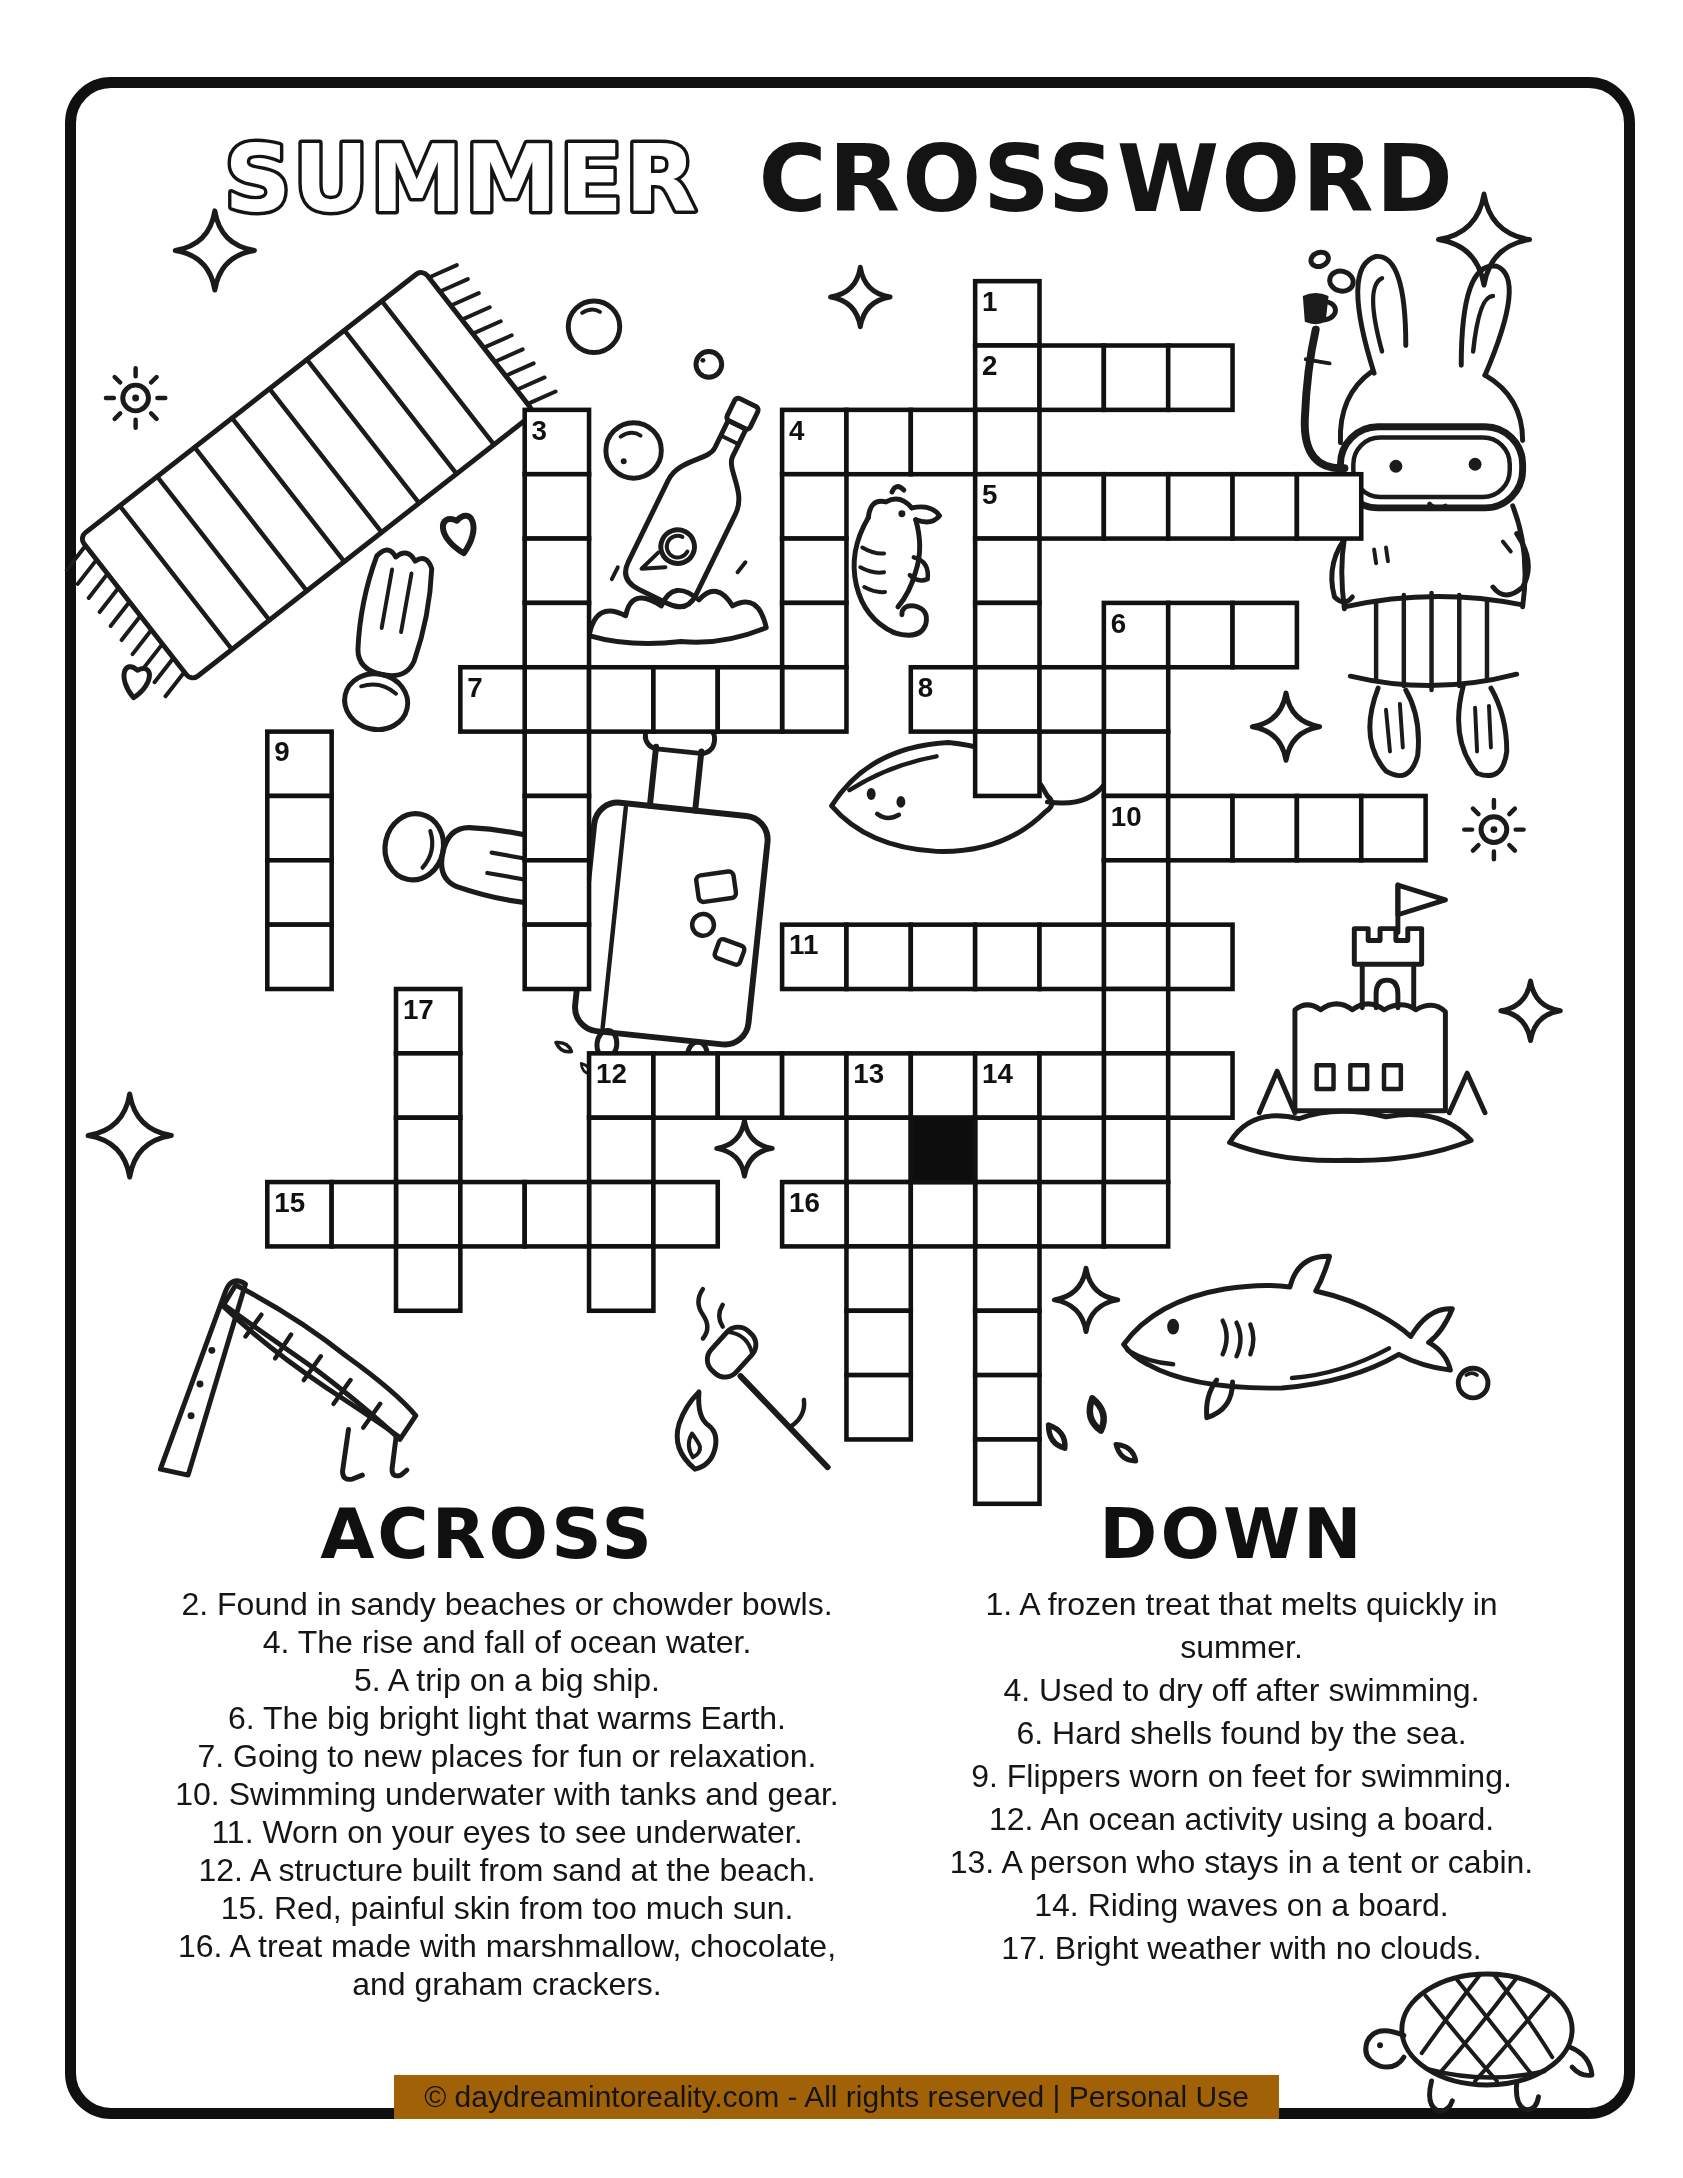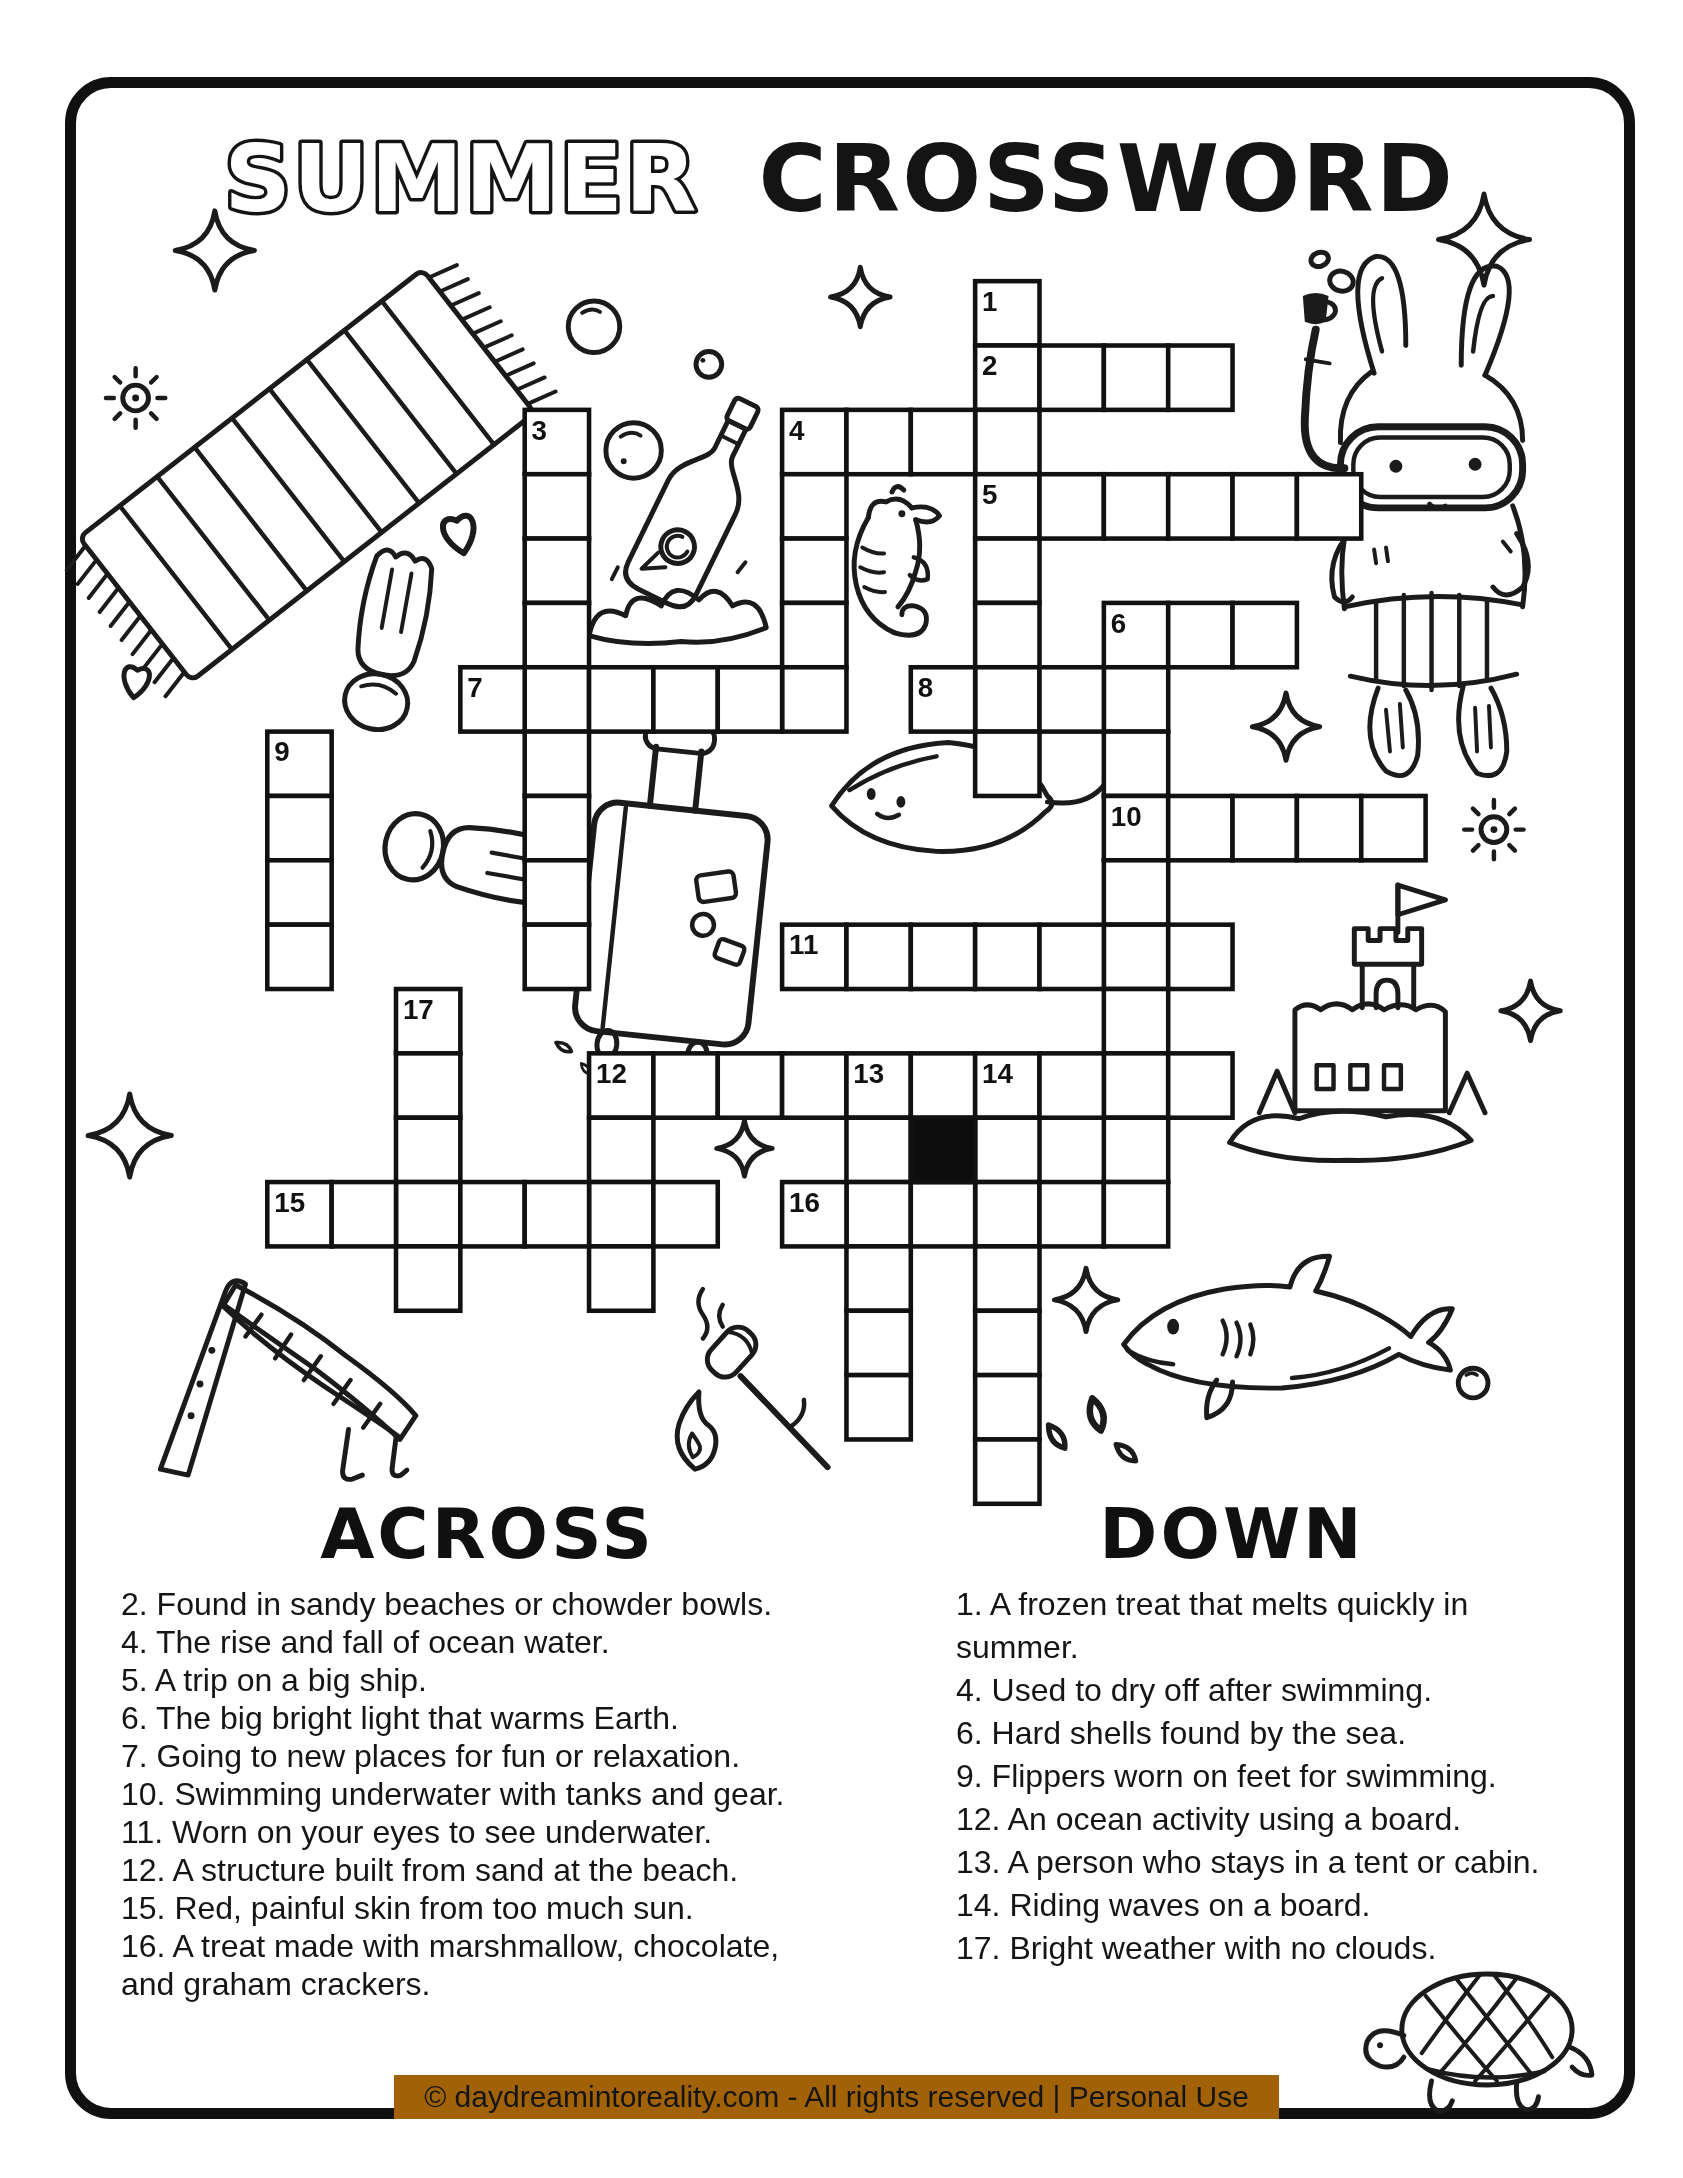--- a/index.html
+++ b/index.html
@@ -11,23 +11,23 @@
   .doodles{left:0;top:0;pointer-events:none;}
   .grid-layer{left:0;top:0;}
   .grid-layer svg .cell{fill:#ffffff;stroke:#111111;stroke-width:4.6px;}
   .grid-layer svg .cell-black{fill:#0d0d0d;stroke:#111111;stroke-width:4.6px;}
   .grid-num{font:700 28px "Liberation Sans", sans-serif;fill:#111111;}
   .section-header{top:1493px;text-align:center;font-family:"DejaVu Sans", sans-serif;
       font-weight:900;font-size:70px;letter-spacing:3px;color:#101010;}
   .header-across{left:121px;width:733px;}
   .header-down{left:910px;width:644px;}
   .clue-col{font-size:32px;color:#151515;}
-  .clue-col .clue-line{white-space:pre-wrap;}
+  .clue-col .clue-line{white-space:pre-wrap;text-align:center;}
   .across-col{left:121px;top:1585px;width:772px;line-height:38px;}
-  .down-col{left:956px;top:1583px;width:663px;line-height:43px;}
+  .down-col{left:910px;top:1583px;width:663px;line-height:43px;}
   .footer{left:394px;top:2075px;width:885px;height:44px;background:#a16207;
       text-align:center;font-size:30px;line-height:44px;color:#141414;z-index:5;}
   .doodles g{fill:none;stroke:#1b1b1b;stroke-width:5;stroke-linecap:round;stroke-linejoin:round;}
   .doodles .fill{fill:#1b1b1b;stroke:none;}
 </style>
 </head>
 <body>
 
 <div class="page">
 

